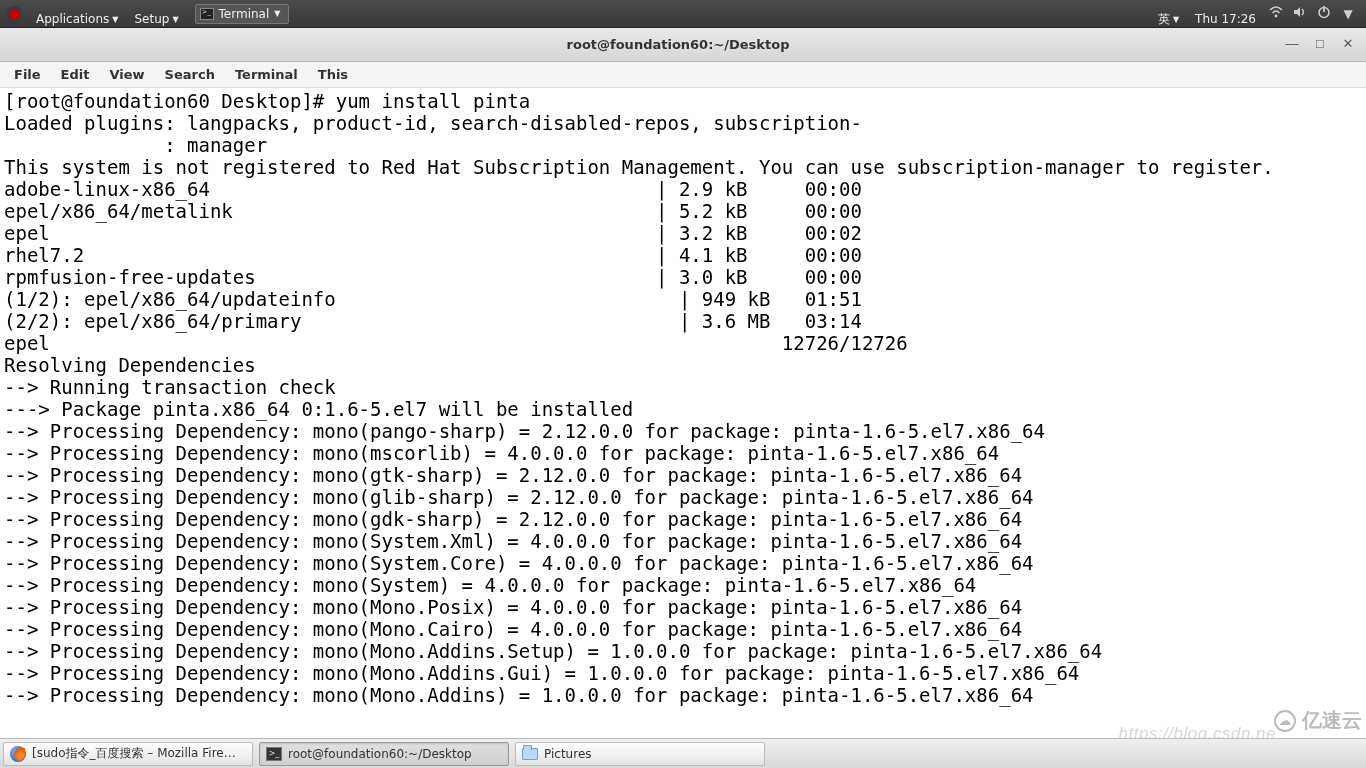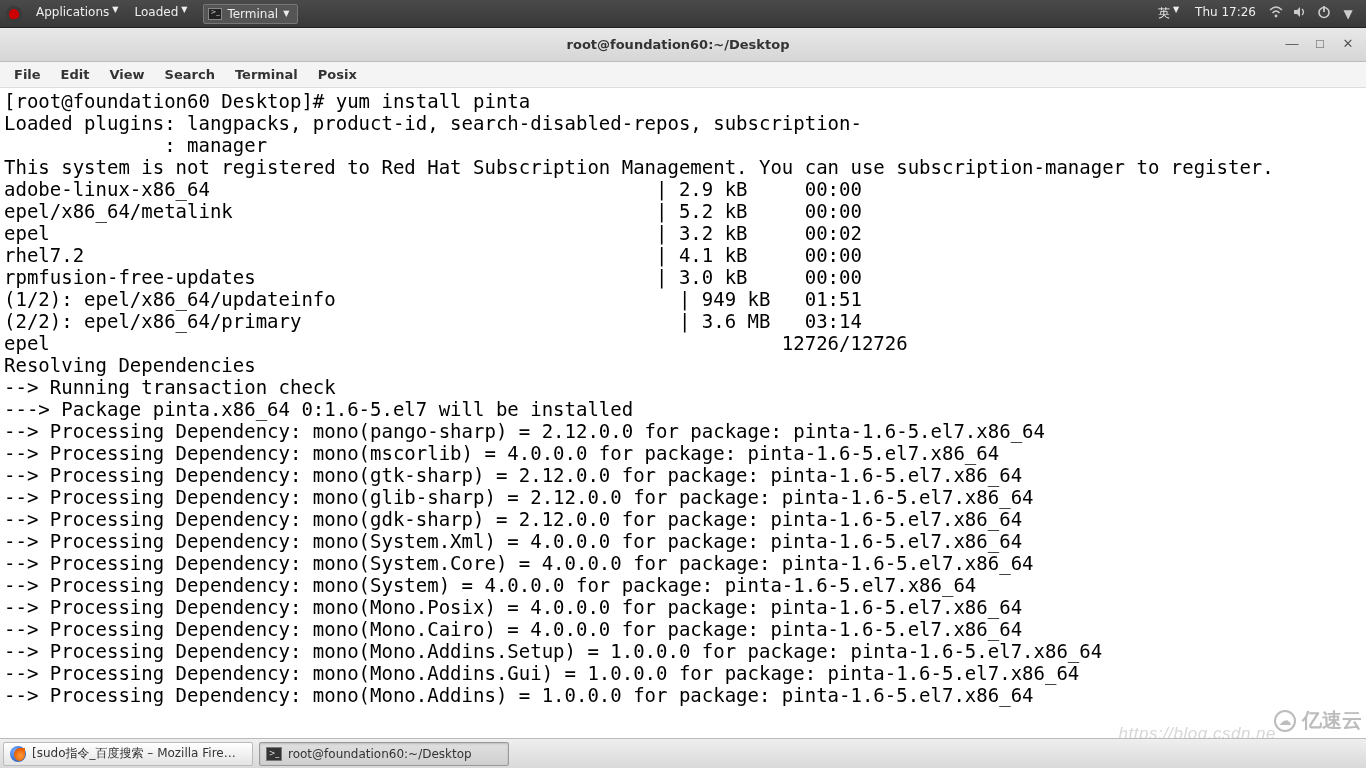--- a/index.html
+++ b/index.html
@@ -2,21 +2,21 @@
 <html><head>
 <meta charset="utf-8">
 <style>
   * { margin:0; padding:0; box-sizing:border-box; }
   html,body { width:1366px; height:768px; font-family:"DejaVu Sans",sans-serif; background:#2e2e2e; overflow:hidden; }
   
   .top-panel { height:28px; background:linear-gradient(#4a4a4a,#383838); color:#eee; display:flex; align-items:center; font-size:12px; border-bottom:1px solid #222; }
   .top-panel .left { display:flex; align-items:center; }
   .top-panel .hat { width:16px; height:16px; background:#3a3a3a; border-radius:50%; margin:0 6px; position:relative; }
   .top-panel .hat::before { content:""; position:absolute; inset:3px; background:#cc0000; border-radius:50% 50% 40% 40%; transform:rotate(-10deg); }
-  .top-panel .menu-item { padding:0 8px; height:28px; display:flex; align-items:flex-start; cursor:default;margin-top:11px; }
+  .top-panel .menu-item { padding:0 8px; height:28px; display:flex; align-items:center; cursor:default;margin-top:11px; }
   .top-panel .arrow { font-size:8px; margin-left:3px; }
   .top-panel .task-terminal { background:#555; border:1px solid #777; height:20px; padding:0 8px 0 4px; margin-left:8px; display:flex; align-items:center; border-radius:2px; }
   .top-panel .task-terminal .ticon { width:14px; height:12px; background:#222; border:1px solid #888; margin-right:5px; position:relative; }
   .top-panel .task-terminal .ticon::after { content:">_"; color:#ccc; font-size:7px; position:absolute; top:-1px; left:1px; }
   .top-panel .right { margin-left:auto; display:flex; align-items:center; }
   .top-panel .tray-icon { width:20px; text-align:center; font-size:12px; color:#ccc; margin:0 2px; }
   
   .term-window { position:absolute; left:0; top:28px; width:1366px; height:710px; background:#fff; display:flex; flex-direction:column; }
   .term-titlebar { height:34px; background:linear-gradient(#e8e8e8,#d6d6d6); border-bottom:1px solid #bbb; display:flex; align-items:center; }
   .term-title { flex:1; text-align:center; font-weight:bold; font-size:13px; color:#333; }
@@ -44,21 +44,21 @@
 <body>
 
 <div class="top-panel">
   <div class="left">
     <span class="hat"></span>
     <div class="menu-item">
       <span>Applications</span>
       <span class="arrow">▼</span>
     </div>
     <div class="menu-item">
-      <span>Loaded</span>
+      <span>Setup</span>
       <span class="arrow">▼</span>
     </div>
     <div class="task-terminal">
       <span class="ticon"></span>
       <span>Terminal</span>
       <span class="arrow" style="margin-left:5px">▼</span>
     </div>
   </div>
   <div class="right">
     <div class="menu-item">
@@ -112,21 +112,21 @@
     <div class="mitem">
         <span>View</span>
       </div>
     <div class="mitem">
         <span>Search</span>
       </div>
     <div class="mitem">
         <span>Terminal</span>
       </div>
     <div class="mitem">
-        <span>Posix</span>
+        <span>This</span>
       </div>
   </div>
   <div class="term-body" id="term-body">[root@foundation60 Desktop]# yum install pinta
 Loaded plugins: langpacks, product-id, search-disabled-repos, subscription-
               : manager
 This system is not registered to Red Hat Subscription Management. You can use subscription-manager to register.
 adobe-linux-x86_64                                       | 2.9 kB     00:00
 epel/x86_64/metalink                                     | 5.2 kB     00:00
 epel                                                     | 3.2 kB     00:02
 rhel7.2                                                  | 4.1 kB     00:00
@@ -160,13 +160,17 @@
 
 <div class="bottom-panel">
   <div class="task">
     <span class="ffx"></span>
     <span>[sudo指令_百度搜索 – Mozilla Fire…</span>
   </div>
   <div class="task active">
     <span class="icon-box">&gt;_</span>
     <span>root@foundation60:~/Desktop</span>
   </div>
+  <div class="task">
+    <span class="folder"></span>
+    <span>Pictures</span>
+  </div>
 </div>
 
 </body></html>

